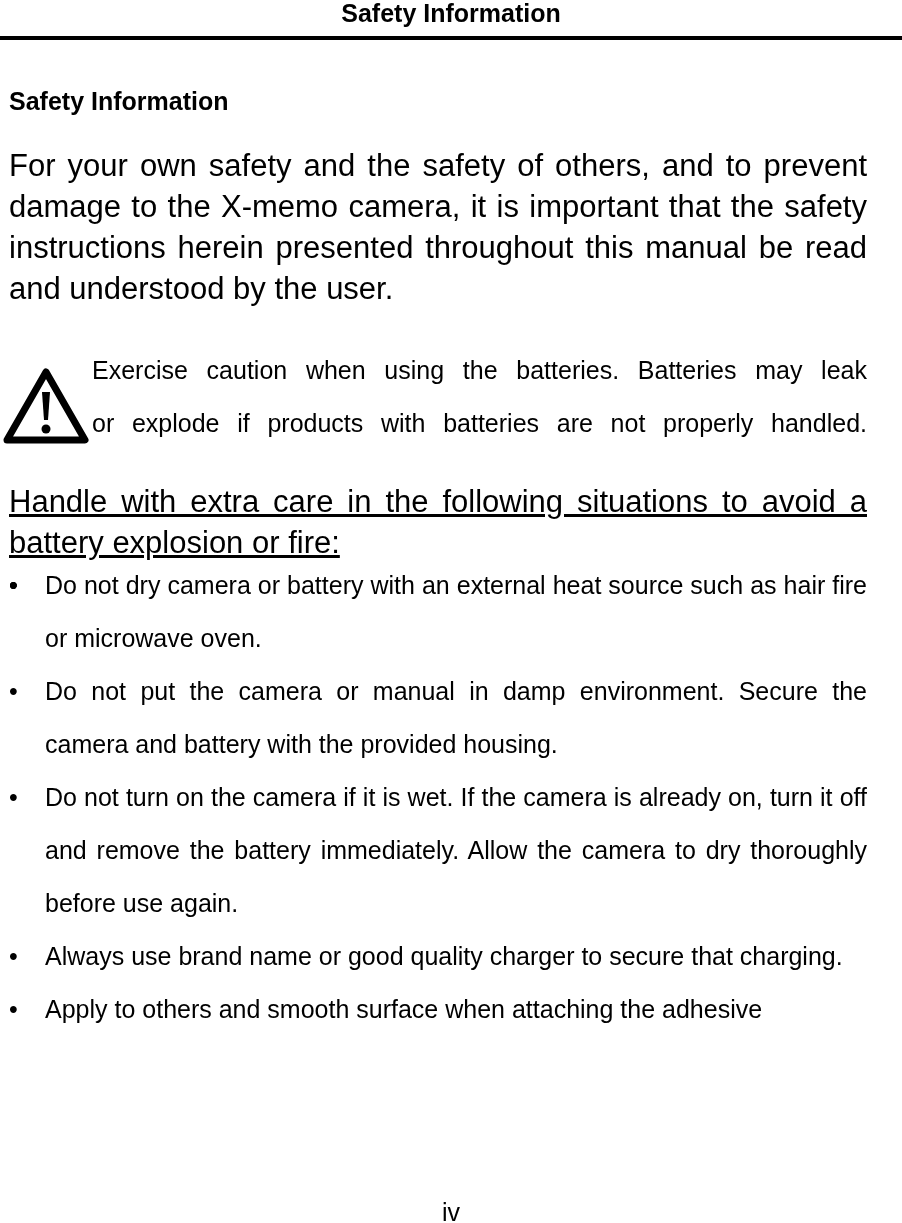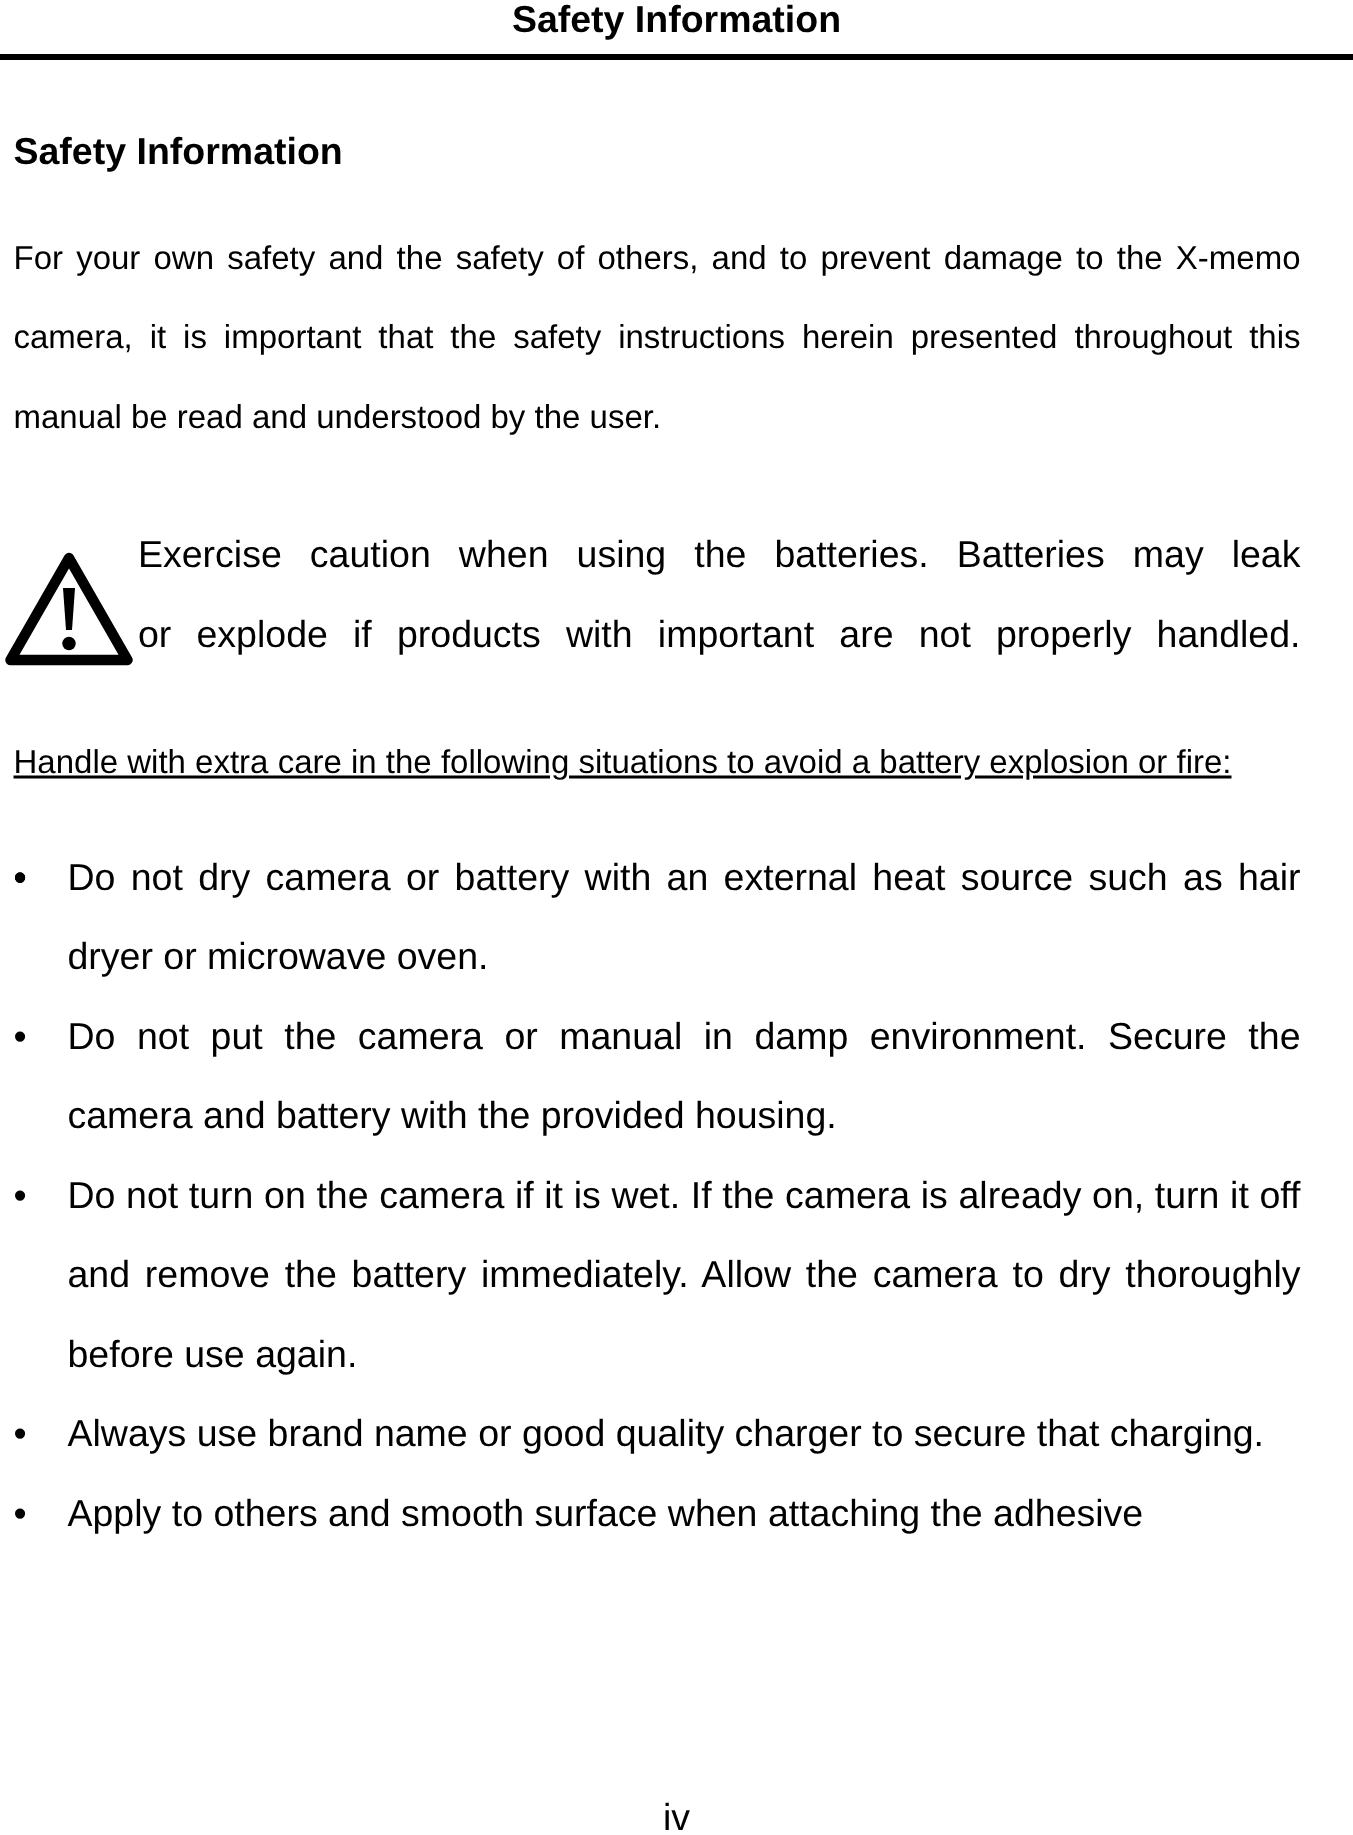--- a/index.html
+++ b/index.html
@@ -2,21 +2,21 @@
 <html><head>
 <meta charset="utf-8">
 <style>
   html, body { margin:0; padding:0; background:#fff; }
   body { width:902px; height:1223px; position:relative; overflow:hidden; color:#000;
          font-family:"Liberation Sans", sans-serif; }
   .hdr { position:absolute; top:0; left:0; width:902px; text-align:center;
          font-weight:bold; font-size:25px; line-height:26px; }
   .rule { position:absolute; top:36px; left:0; width:902px; height:4px; background:#000; }
   .h2 { position:absolute; top:86px; left:9px; font-weight:bold; font-size:25px; line-height:30px; }
-  .para { position:absolute; left:9px; width:858px; font-size:22px; line-height:53px;
+  .para { position:absolute; left:9px; width:858px; font-size:31px; line-height:41px;
           text-align:justify; }
   .p1 { top:145px; }
   .warn-icon { position:absolute; left:3px; top:367px; width:86px; height:78px; }
   .warn-text { position:absolute; left:92px; top:344px; width:775px; font-size:25px; line-height:53px;
                text-align:justify; text-align-last:justify; }
   .p2 { top:481px;text-decoration:underline; }
   ul.bul { position:absolute; left:0; top:559px; width:867px; margin:0; padding:0; list-style:none; }
   ul.bul li { position:relative; padding-left:45px; font-size:25px; line-height:53px; text-align:justify; }
   ul.bul li .dot { position:absolute; left:9px; top:0; }
   .pgnum { position:absolute; top:1199px; left:0; width:902px; text-align:center; font-size:25px; line-height:26px; }
@@ -31,28 +31,28 @@
 
 <div class="para p1">For your own safety and the safety of others, and to prevent damage to the X-memo camera, it is important that the safety instructions herein presented throughout this manual be read and understood by the user.</div>
 
 <svg class="warn-icon" viewBox="0 0 86 78">
   <polygon points="43,5 82,73 4,73" fill="none" stroke="#000" stroke-width="7" stroke-linejoin="round"></polygon>
   <path d="M39,25 L47,25 L45,53 L41,53 Z" fill="#000"></path>
   <circle cx="43" cy="62" r="4.5" fill="#000"></circle>
 </svg>
 <div class="warn-text">
   <div>Exercise caution when using the batteries. Batteries may leak</div>
-  <div>or explode if products with important are not properly handled.</div>
+  <div>or explode if products with batteries are not properly handled.</div>
 </div>
 
 <div class="para p2">Handle with extra care in the following situations to avoid a battery explosion or fire:</div>
 
 <ul class="bul">
   <li><span class="dot">•</span></li>
   <li><span class="dot">•</span></li>
-  <li><span class="dot">•</span><span>Do not dry camera or battery with an external heat source such as hair dryer or microwave oven.</span></li>
+  <li><span class="dot">•</span><span>Do not dry camera or battery with an external heat source such as hair fire or microwave oven.</span></li>
   <li><span class="dot">•</span><span>Do not put the camera or manual in damp environment. Secure the camera and battery with the provided housing.</span></li>
   <li><span class="dot">•</span><span>Do not turn on the camera if it is wet. If the camera is already on, turn it off and remove the battery immediately. Allow the camera to dry thoroughly before use again.</span></li>
   <li><span class="dot">•</span><span>Always use brand name or good quality charger to secure that charging.</span></li>
   <li><span class="dot">•</span><span>Apply to others and smooth surface when attaching the adhesive</span></li>
 </ul>
 
 <div class="pgnum">iv</div>
 
 </body></html>

